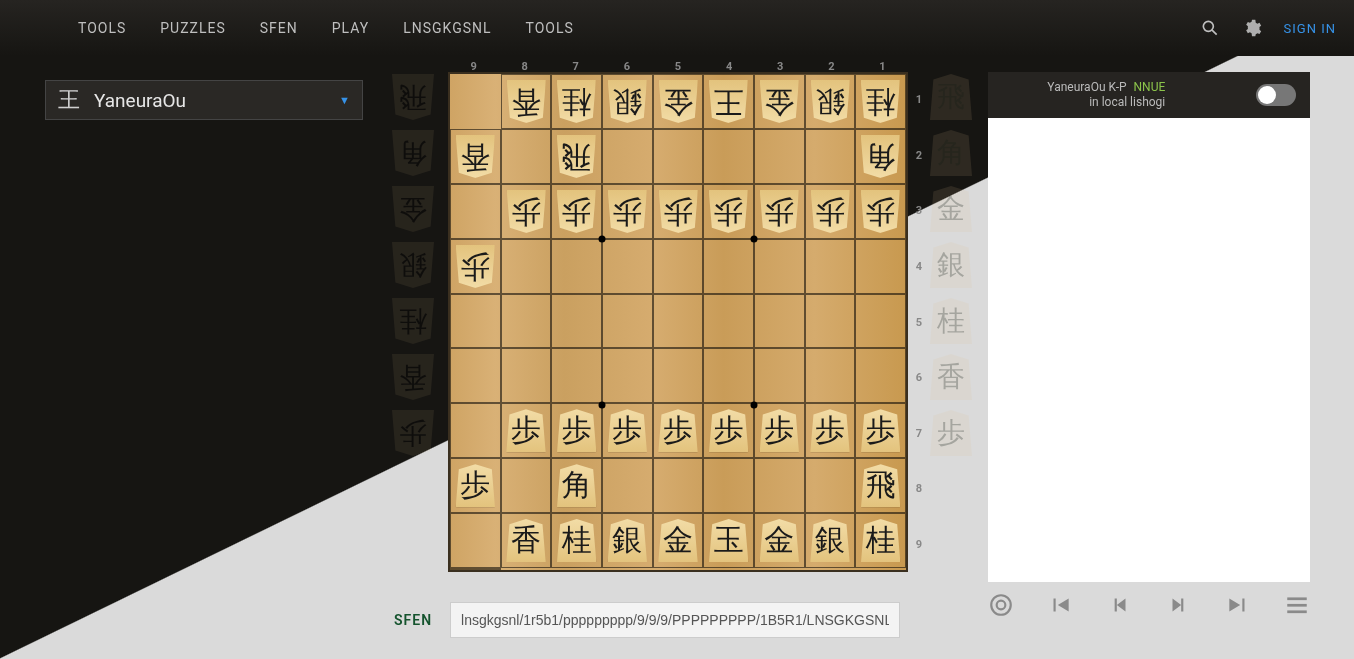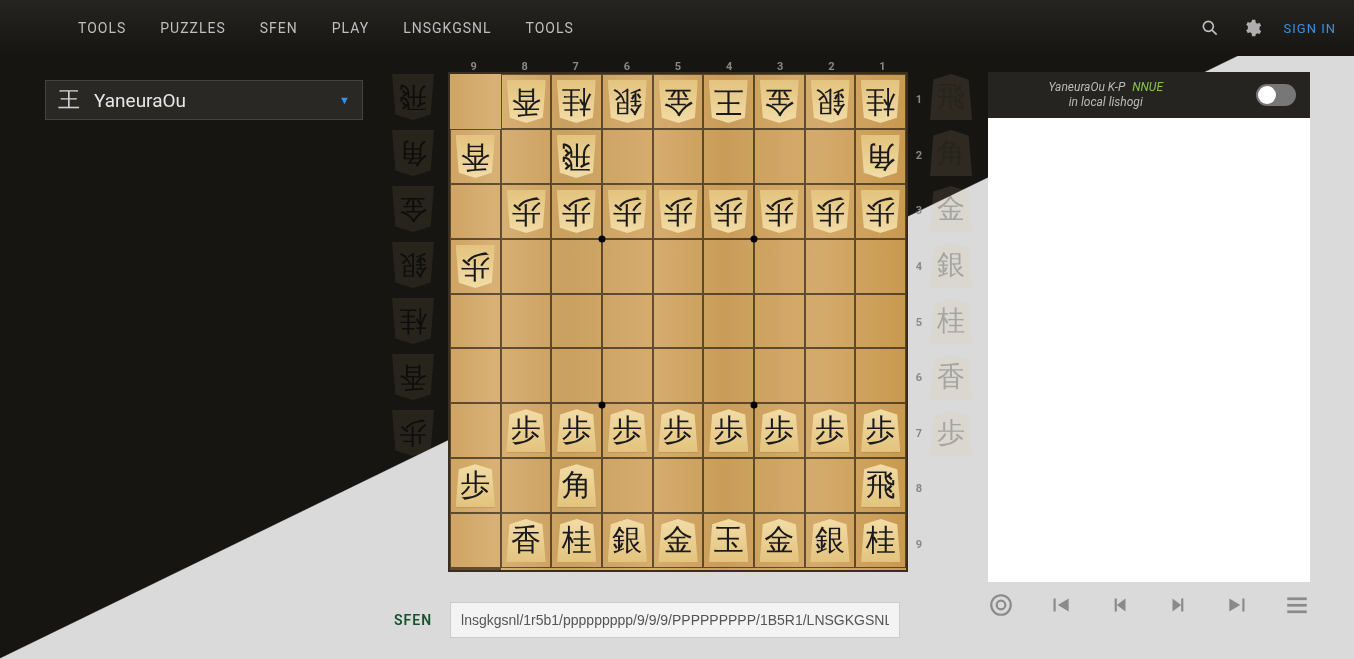--- a/index.html
+++ b/index.html
@@ -107,21 +107,21 @@
     background:#fff;
     display:flex; flex-direction:column;
     z-index:4;
     box-shadow:0 0 0 1px #e0e0e0 inset;
   }
   .engine-row {
     height:46px; background:#262421; color:#bababa;
     display:flex; align-items:center; padding:0 14px;
     font-size:12px;
   }
-  .engine-row .eng-text { display:flex; flex-direction:column; line-height:1.25; margin:0 auto; text-align:center;font-style:italic;}
+  .engine-row .eng-text { display:flex; flex-direction:column; line-height:1.25; margin:0 auto; text-align:right;}
   .engine-row .nnue { color:#8bc34a; margin-left:4px; }
   .toggle {
     width:40px; height:22px; background:#777; border-radius:11px; position:relative; cursor:pointer; margin-left:auto;
   }
   .toggle::after { content:""; position:absolute; left:2px; top:2px; width:18px; height:18px; background:#fff; border-radius:50%; }
   .ana-body { flex:1; background:#fff; }
   
   .controls {
     position:absolute; right:44px; top:588px; width:322px; height:34px;
     display:flex; align-items:center; justify-content:space-between;

